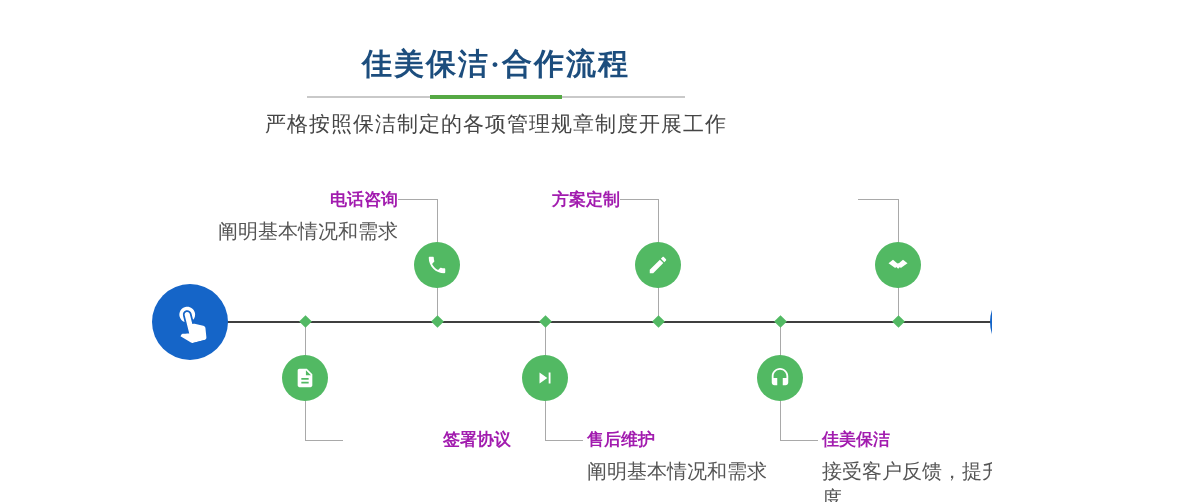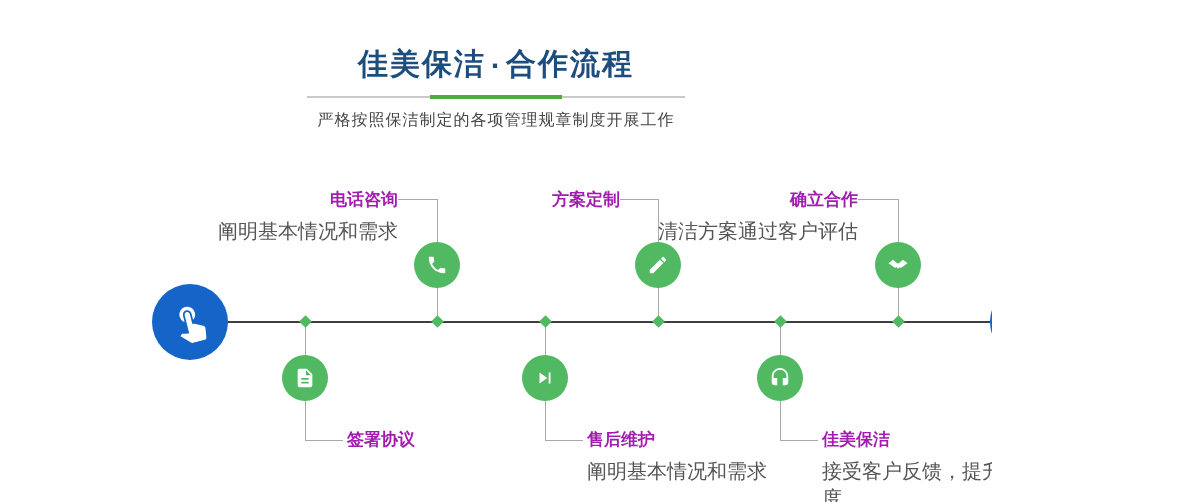--- a/index.html
+++ b/index.html
@@ -1,28 +1,28 @@
 <!DOCTYPE html>
 <html><head>
 <meta charset="utf-8">
 <style>
   html,body{margin:0;padding:0;background:#fff;}
   .canvas{
     position:relative;width:992px;height:502px;background:#ffffff;
-    font-family:Liberation Mono, monospace;overflow:hidden;border-radius:20px;
+    font-family:Liberation Serif, serif;overflow:hidden;border-radius:20px;
     --green:#52b963;--blue:#1565c8;--navy:#1c4d7d;--line:#3f3f3f;--conn:#a9a9a9;
   }
   .title{position:absolute;top:44px;left:0;width:100%;text-align:center;
     font-size:30px;font-weight:bold;color:var(--navy);letter-spacing:2px;}
   .divider{position:absolute;top:96px;left:50%;transform:translateX(-50%);
     width:378px;height:2px;background:#c9c9c9;}
   .divider-accent{position:absolute;top:-1px;left:50%;transform:translateX(-50%);
     width:132px;height:4px;background:#55a944;}
   .subtitle{position:absolute;top:110px;left:0;width:100%;text-align:center;
-    font-size:16px;color:#454545;letter-spacing:1px;}
+    font-size:21px;color:#454545;letter-spacing:1px;}
   .timeline{position:absolute;left:190px;top:321px;width:838px;height:2px;background:var(--line);}
   .vline{position:absolute;width:1px;background:var(--conn);}
   .hline{position:absolute;height:1px;background:var(--conn);}
   .diamond{position:absolute;top:317px;width:9px;height:9px;background:var(--green);transform:rotate(45deg);}
   .big-circle{position:absolute;width:76px;height:76px;border-radius:50%;background:var(--blue);
     display:flex;align-items:center;justify-content:center;}
   .node{position:absolute;width:46px;height:46px;border-radius:50%;background:var(--green);
     display:flex;align-items:center;justify-content:center;}
   .step{position:absolute;width:210px;}
   .step .t{font-size:17px;font-weight:bold;color:#a21caf;}
@@ -125,26 +125,22 @@
     </span>
   </div>
 
   <div class="step right" style="left:188px;top:188px;">
     <div class="t">电话咨询</div>
     <div class="d">阐明基本情况和需求</div>
   </div>
   <div class="step right" style="left:410px;top:188px;">
     <div class="t">方案定制</div>
   </div>
-  <div class="step right" style="left:648px;top:188px;">
-    <div class="t">确立合作</div>
-    <div class="d">清洁方案通过客户评估</div>
-  </div>
 
-  <div class="step left" style="left:347px;top:428px;">
+  <div class="step left" style="left:347px;top:428px;text-align:center;">
     <div class="t">签署协议</div>
   </div>
   <div class="step left" style="left:587px;top:428px;">
     <div class="t">售后维护</div>
     <div class="d">阐明基本情况和需求</div>
   </div>
   <div class="step left" style="left:822px;top:428px;">
     <div class="t">佳美保洁</div>
     <div class="d">接受客户反馈，提升客户体验度</div>
   </div>

